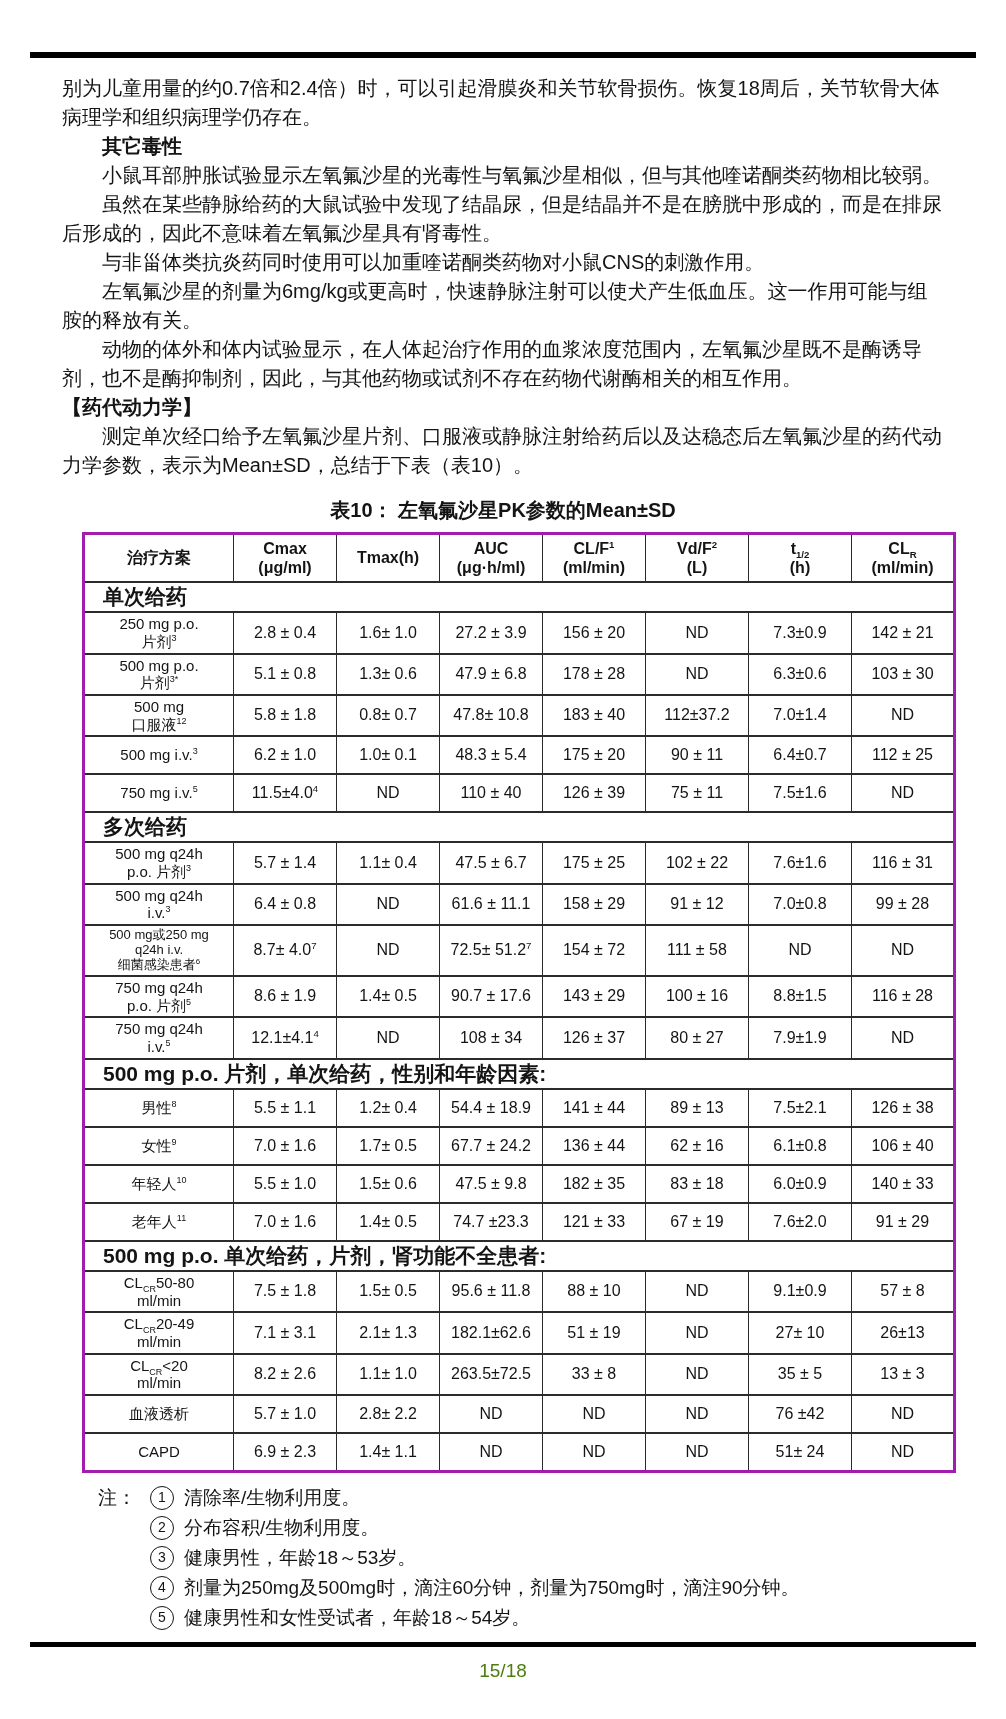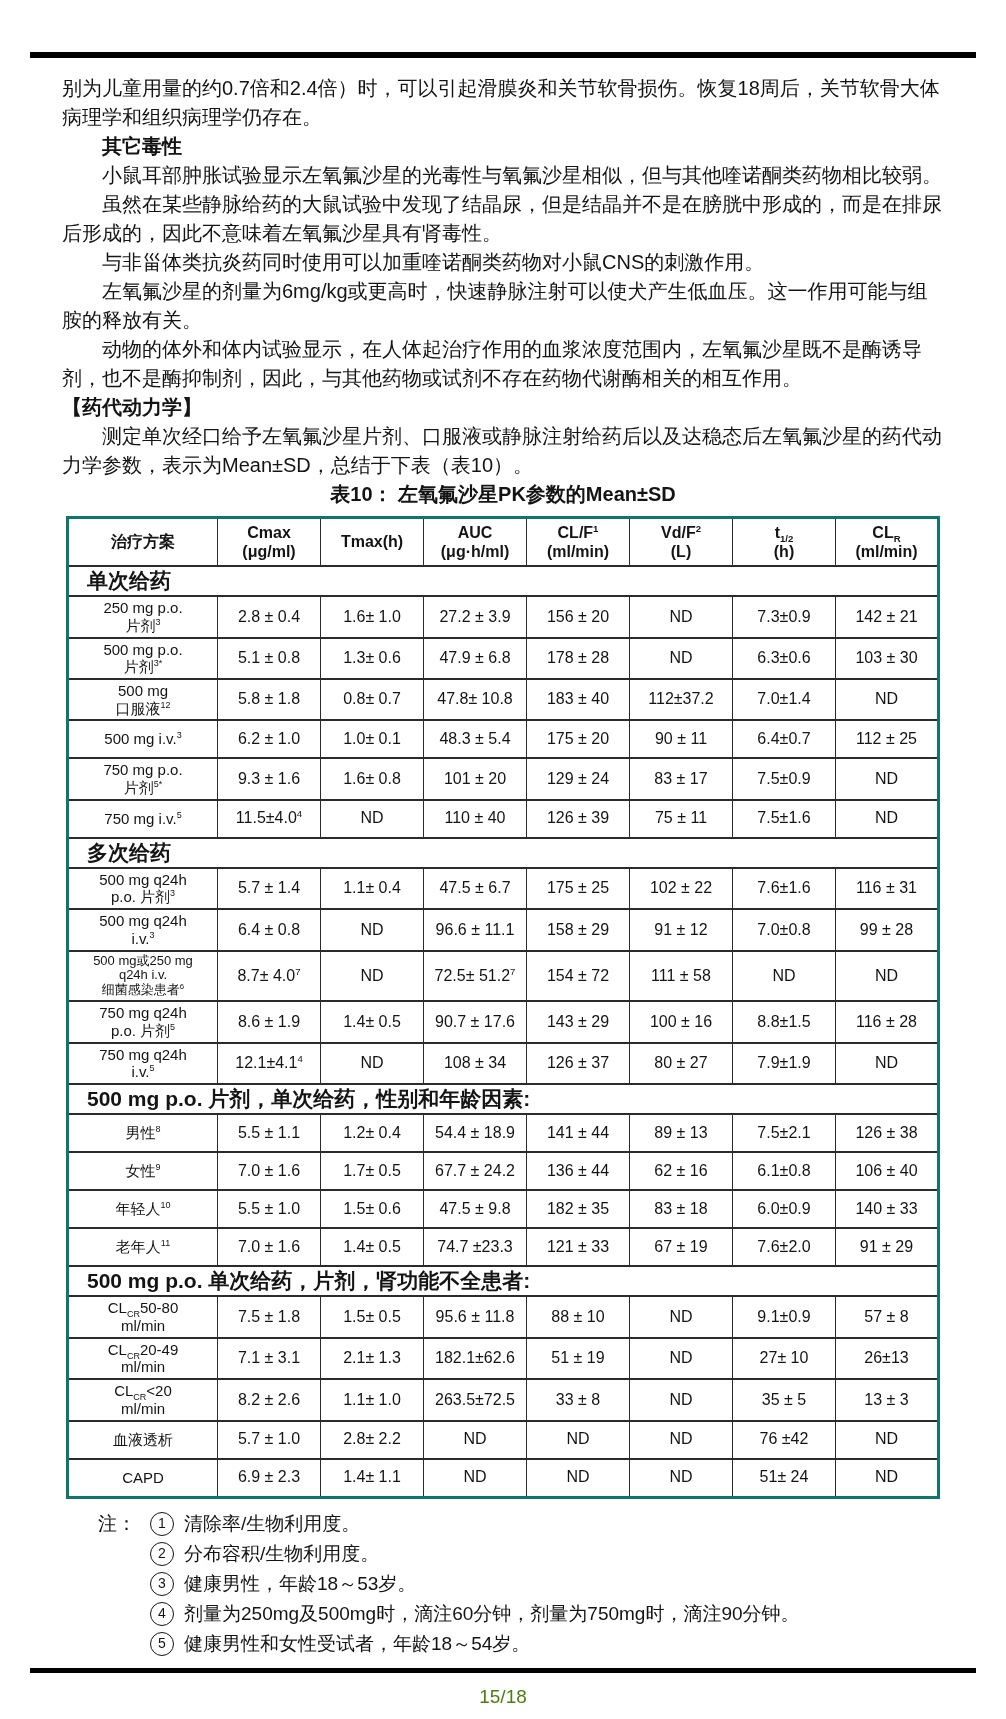--- a/index.html
+++ b/index.html
@@ -20,30 +20,30 @@
     position:absolute;left:62px;top:74px;width:882px;
     font-size:20px;line-height:29px;
   }
   .para{margin:0;}
   .para.indent{text-indent:2em;}
   .para.noindent{text-indent:0;}
   .para.subheading{text-indent:2em;font-weight:700;}
   .para.heading{text-indent:0;font-weight:700;}
   .table-title{
     text-align:center;font-weight:700;font-size:20px;
-    margin:0 0 7px 0;
+    margin:16px 0 7px 0;
   }
   table.pk{
     border-collapse:collapse;
-    margin-left:4px;
+    margin-left:20px;
     width:872px;
     table-layout:fixed;
     font-size:16px;line-height:1.15;
     text-align:center;
-    border:3px solid #0f766e;
+    border:3px solid #a21caf;
   }
   table.pk col.c-label{width:150px;}
   table.pk col.c-val{width:103px;}
   table.pk th, table.pk td{
     border:1.6px solid #2b2b2b;
     border-top-width:2.2px;border-bottom-width:2.2px;
     padding:2px 2px;
     height:32px;
     vertical-align:middle;
     font-weight:400;
@@ -168,30 +168,20 @@
             <td class="lab">500 mg i.v.<sup>3</sup></td>
             <td>6.2 ± 1.0</td>
             <td>1.0± 0.1</td>
             <td>48.3 ± 5.4</td>
             <td>175 ± 20</td>
             <td>90 ± 11</td>
             <td>6.4±0.7</td>
             <td>112 ± 25</td>
           </tr>
           <tr>
-            <td class="lab">750 mg p.o.<br>片剂<sup>5*</sup></td>
-            <td>9.3 ± 1.6</td>
-            <td>1.6± 0.8</td>
-            <td>101 ± 20</td>
-            <td>129 ± 24</td>
-            <td>83 ± 17</td>
-            <td>7.5±0.9</td>
-            <td>ND</td>
-          </tr>
-          <tr>
             <td class="lab">750 mg i.v.<sup>5</sup></td>
             <td>11.5±4.0<sup>4</sup></td>
             <td>ND</td>
             <td>110 ± 40</td>
             <td>126 ± 39</td>
             <td>75 ± 11</td>
             <td>7.5±1.6</td>
             <td>ND</td>
           </tr>
           <tr>
@@ -204,21 +194,21 @@
             <td>47.5 ± 6.7</td>
             <td>175 ± 25</td>
             <td>102 ± 22</td>
             <td>7.6±1.6</td>
             <td>116 ± 31</td>
           </tr>
           <tr>
             <td class="lab">500 mg q24h<br>i.v.<sup>3</sup></td>
             <td>6.4 ± 0.8</td>
             <td>ND</td>
-            <td>96.6 ± 11.1</td>
+            <td>61.6 ± 11.1</td>
             <td>158 ± 29</td>
             <td>91 ± 12</td>
             <td>7.0±0.8</td>
             <td>99 ± 28</td>
           </tr>
           <tr>
             <td class="lab sm">500 mg或250 mg<br>q24h i.v.<br>细菌感染患者<sup>6</sup></td>
             <td>8.7± 4.0<sup>7</sup></td>
             <td>ND</td>
             <td>72.5± 51.2<sup>7</sup></td>

